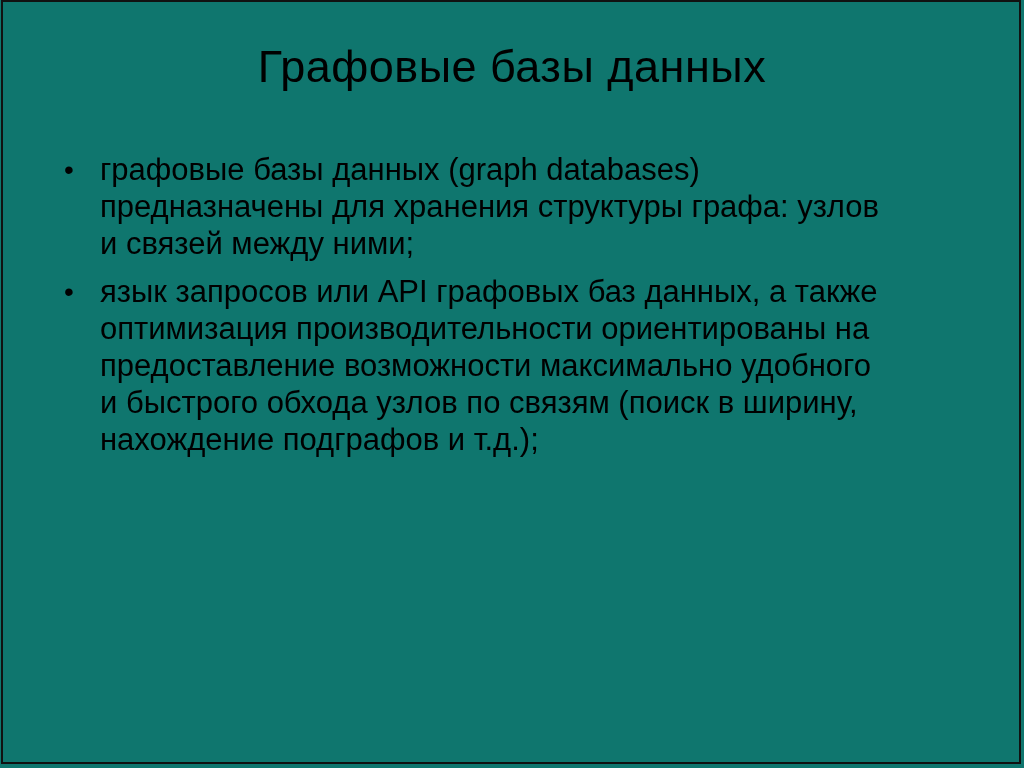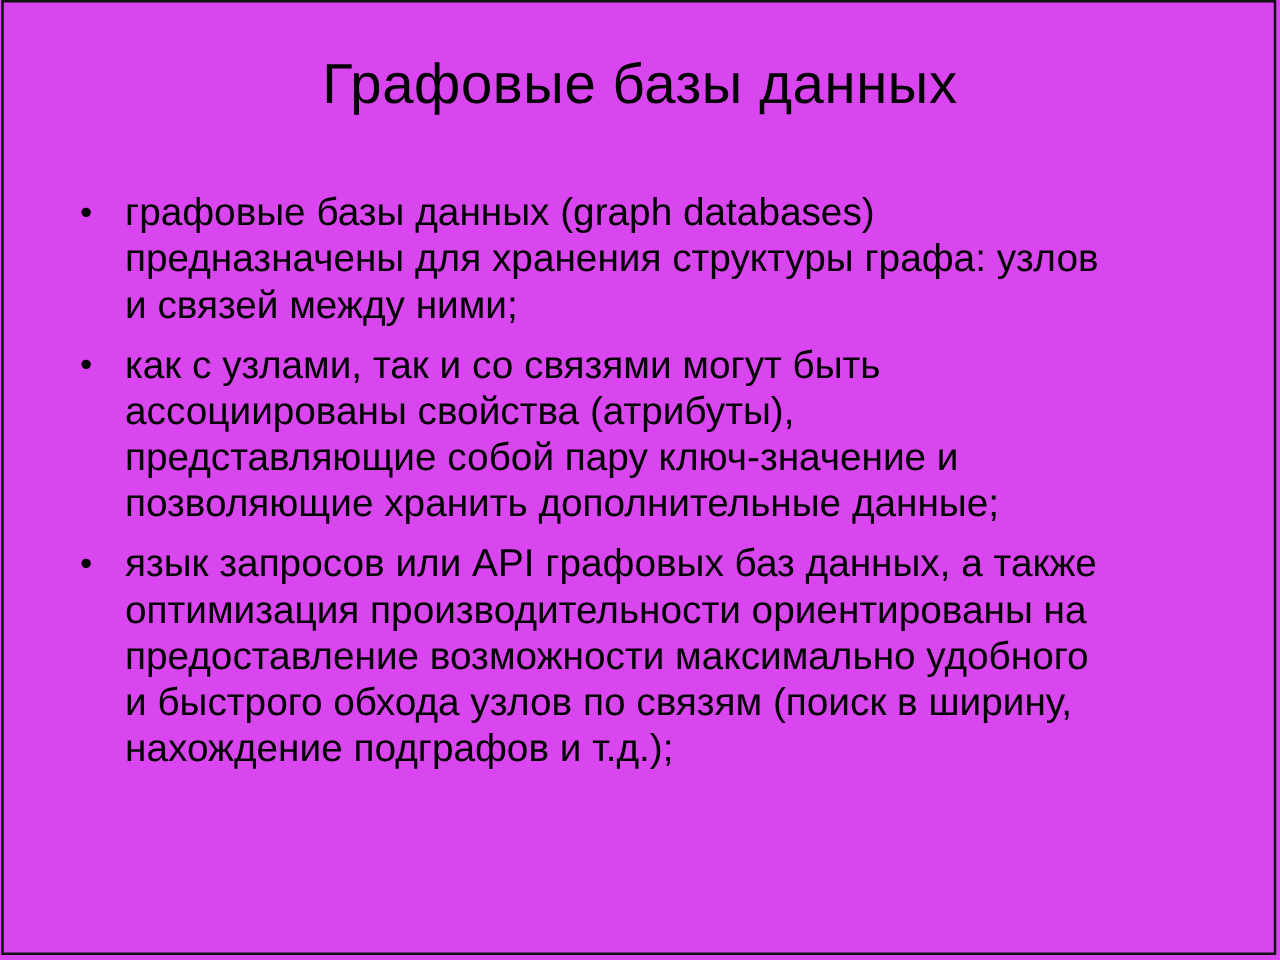--- a/index.html
+++ b/index.html
@@ -4,21 +4,21 @@
 <style>
   html, body {
     margin: 0;
     padding: 0;
     background: #ffffff;
   }
   .slide {
     position: relative;
     width: 1024px;
     height: 768px;
-    background: #d946ef;
+    background: #0f766e;
     overflow: hidden;
     font-family: "Liberation Sans", "DejaVu Sans", sans-serif;
     color: #000000;
   }
   .frame {
     position: absolute;
     left: 1px;
     top: 0;
     right: 3px;
     bottom: 4px;
@@ -67,23 +67,19 @@
 </head>
 <body>
 
 <div class="slide">
   <div class="frame"></div>
   <h1 class="title">Графовые базы данных</h1>
   <ul class="bullets">
     <li>графовые базы данных (graph databases)
 предназначены для хранения структуры графа: узлов
 и связей между ними;</li>
-    <li>как с узлами, так и со связями могут быть
-ассоциированы свойства (атрибуты),
-представляющие собой пару ключ-значение и
-позволяющие хранить дополнительные данные;</li>
     <li>язык запросов или API графовых баз данных, а также
 оптимизация производительности ориентированы на
 предоставление возможности максимально удобного
 и быстрого обхода узлов по связям (поиск в ширину,
 нахождение подграфов и т.д.);</li>
   </ul>
 </div>
 
 </body></html>

